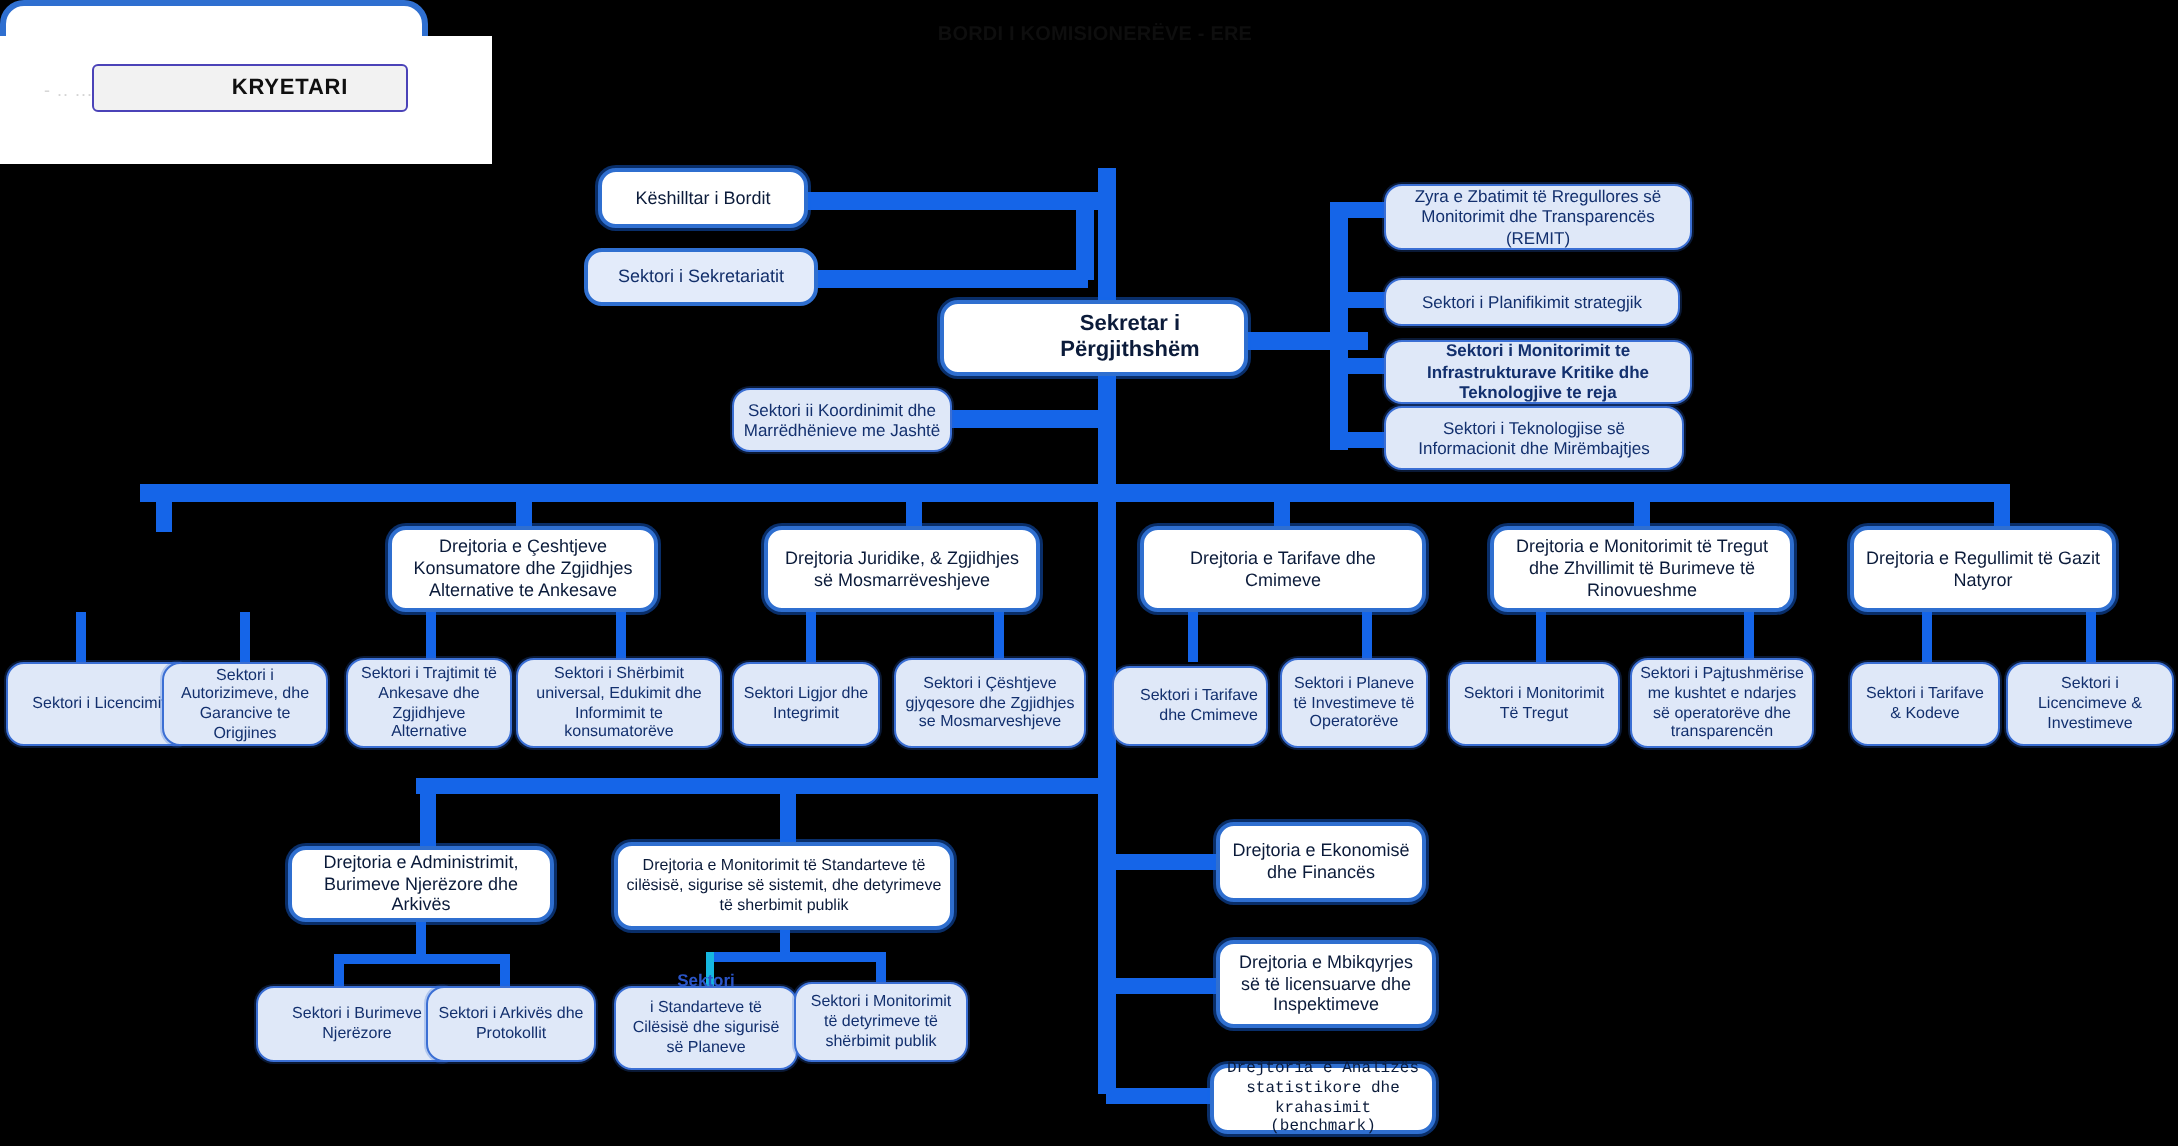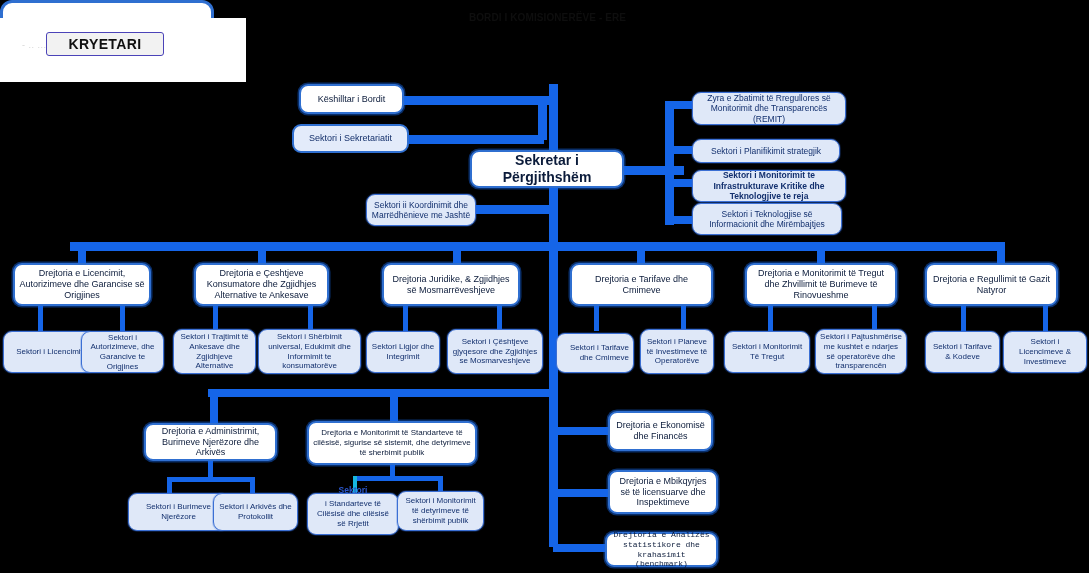--- a/index.html
+++ b/index.html
@@ -27,21 +27,21 @@
             display:flex;align-items:center;justify-content:center;font-weight:bold;letter-spacing:.4px;color:#101010;}
   .rootlbl{position:absolute;width:100%;text-align:center;font-weight:bold;letter-spacing:.1px;color:#0e0e0e;}
 
   .faint{position:absolute;background:#ffffff;}
   .faint .ft{position:absolute;color:#d4d4d4;letter-spacing:.5px;white-space:nowrap;}
 
   .t8{font-size:8px;}
   .t85{font-size:8.5px;}
   .t9{font-size:9px;}
   .t10{font-size:10px;}
-  .t11{font-size:14px;}
+  .t11{font-size:11px;padding-left:40px;}
   .bold{font-weight:bold;}
   .ovf{overflow:visible;}
   .spill{position:absolute;left:0;right:0;top:-9px;text-align:center;font-size:8.5px;color:#2a55c8;font-weight:bold;}
 </style>
 </head>
 <body>
 
 <div id="stage">
 
   <div class="faint" style="left:0px;top:18px;width:246px;height:64px;">
@@ -138,23 +138,20 @@
   <div class="box b t85" style="left:692px;top:139px;width:148px;height:24px;">
     <span>Sektori i Planifikimit strategjik</span>
   </div>
   <div class="box b t85" style="left:692px;top:170px;width:154px;height:32px;font-weight:bold;">
     <span>Sektori i Monitorimit te Infrastrukturave Kritike dhe Teknologjive te reja</span>
   </div>
   <div class="box b t85" style="left:692px;top:203px;width:150px;height:32px;">
     <span>Sektori i Teknologjise së Informacionit dhe Mirëmbajtjes</span>
   </div>
 
-  <div class="box w t9" style="left:13px;top:263px;width:138px;height:43px;">
-    <span>Drejtoria e  Licencimit, Autorizimeve dhe Garancise së Origjines</span>
-  </div>
   <div class="box w t9" style="left:194px;top:263px;width:135px;height:43px;">
     <span>Drejtoria e Çeshtjeve Konsumatore dhe Zgjidhjes Alternative  te Ankesave</span>
   </div>
   <div class="box w t9" style="left:382px;top:263px;width:138px;height:43px;">
     <span>Drejtoria Juridike, &amp; Zgjidhjes së Mosmarrëveshjeve</span>
   </div>
   <div class="box w t9" style="left:570px;top:263px;width:143px;height:43px;">
     <span>Drejtoria e Tarifave dhe Cmimeve</span>
   </div>
   <div class="box w t9" style="left:745px;top:263px;width:152px;height:43px;">
@@ -214,21 +211,21 @@
   </div>
 
   <div class="box b t8" style="left:128px;top:493px;width:101px;height:38px;">
     <span>Sektori i Burimeve  Njerëzore</span>
   </div>
   <div class="box b t8" style="left:213px;top:493px;width:85px;height:38px;">
     <span>Sektori i Arkivës dhe Protokollit</span>
   </div>
   <div class="box b t8 ovf" style="left:307px;top:493px;width:92px;height:42px;">
     <div class="spill">Sektori</div>
-    <span>i Standarteve të Cilësisë dhe cilësisë së Rrjetit</span>
+    <span>i Standarteve të Cilësisë dhe sigurisë së Planeve</span>
   </div>
   <div class="box b t8" style="left:397px;top:491px;width:87px;height:40px;">
     <span>Sektori i Monitorimit të detyrimeve të shërbimit publik</span>
   </div>
 
   <div class="box w t9" style="left:608px;top:411px;width:105px;height:40px;">
     <span>Drejtoria e Ekonomisë dhe Financës</span>
   </div>
   <div class="box w t9" style="left:608px;top:470px;width:110px;height:44px;">
     <span>Drejtoria e Mbikqyrjes së të licensuarve dhe Inspektimeve</span>

